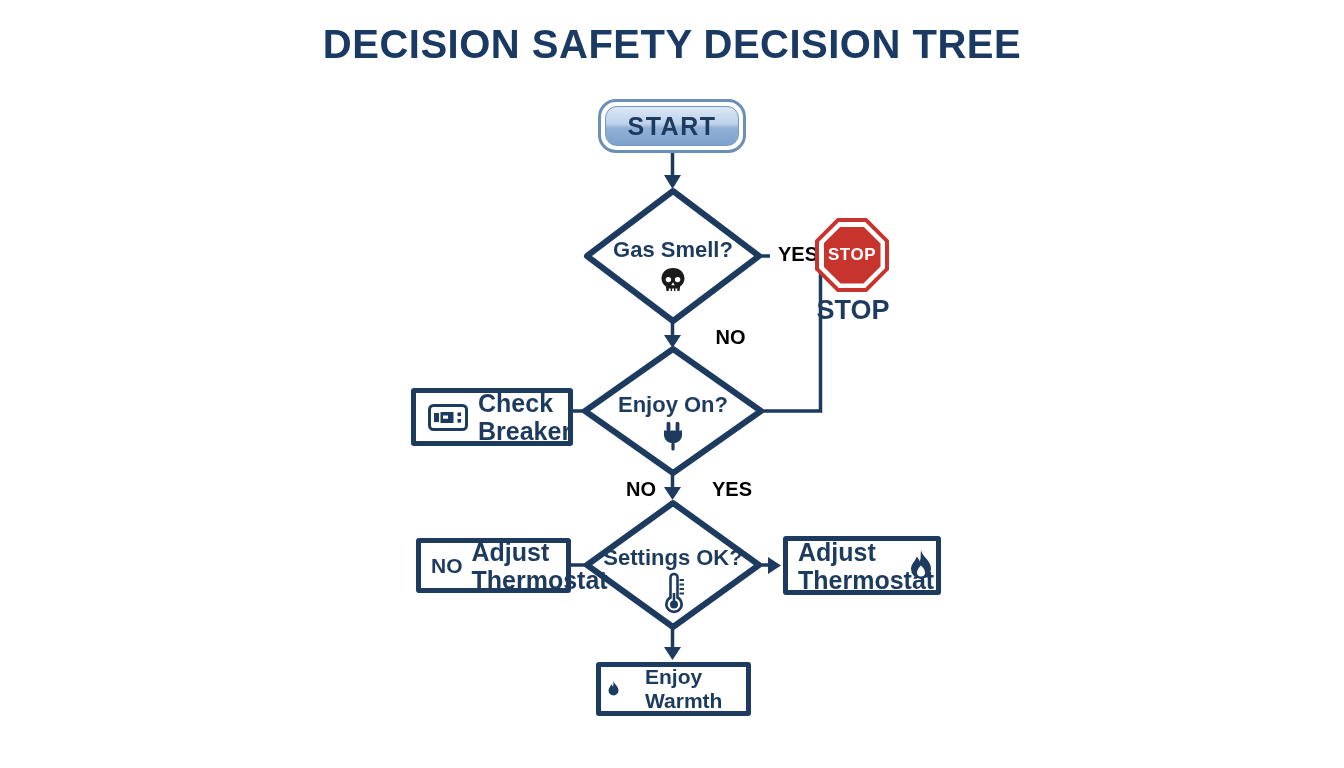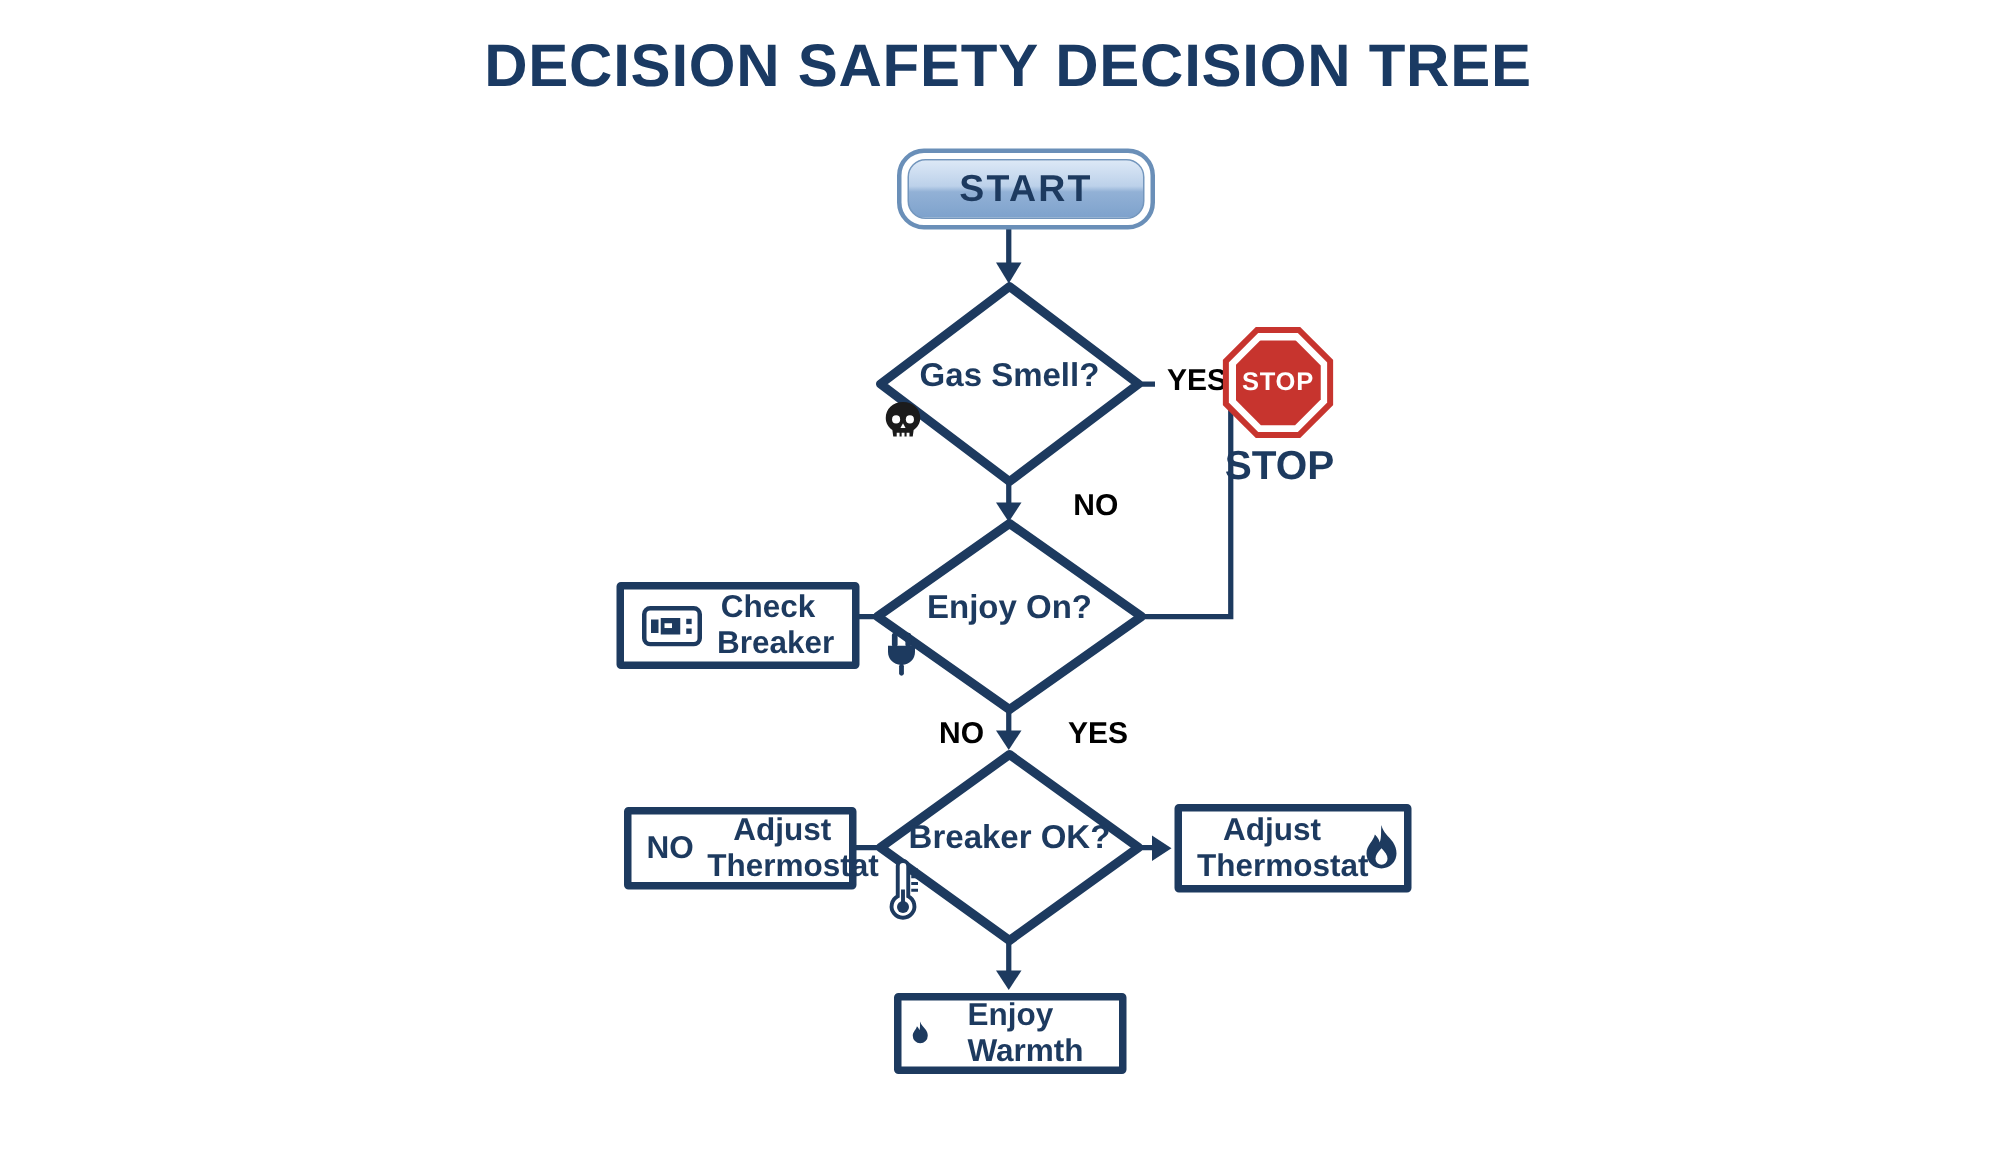--- a/index.html
+++ b/index.html
@@ -7,33 +7,33 @@
     width:1344px;height:768px;background:#ffffff;position:relative;overflow:hidden;
     font-family:"Liberation Sans", sans-serif;color:#1d3a5f;
   }
   .title{
     position:absolute;top:22px;left:0;width:100%;margin:0;text-align:center;
     font-size:40px;font-weight:800;color:#1a3a63;letter-spacing:0.5px;
   }
   svg.connectors{position:absolute;left:0;top:0;}
   
   .start-btn{
-    position:absolute;left:598px;top:99px;width:172px;height:54px;box-sizing:border-box;
+    position:absolute;left:598px;top:99px;width:148px;height:54px;box-sizing:border-box;
     border:3px solid #6a8fb8;border-radius:18px;background:#ffffff;padding:4px;
   }
   .start-inner{
     width:100%;height:100%;box-sizing:border-box;border-radius:12px;
     border:1px solid #7396bd;
     background:linear-gradient(180deg,#dce8f6 0%,#bcd1ea 45%,#92b1d6 55%,#7ea2cc 100%);
     display:flex;align-items:center;justify-content:center;
     font-size:25px;font-weight:800;color:#1d3a5f;letter-spacing:1.5px;
   }
   
   .d-label{
-    position:absolute;display:flex;flex-direction:column;
+    position:absolute;display:flex;flex-direction:column;align-items:center;
     font-weight:700;color:#1d3a5f;text-align:center;
   }
   .d-label .q{font-size:22px;line-height:1.1;}
   .lbl-gas{left:588px;top:238px;width:170px;}
   .lbl-power{left:586px;top:393px;width:174px;}
   .lbl-settings{left:588px;top:546px;width:170px;}
   
   .edge-label{
     position:absolute;font-size:20px;font-weight:800;color:#000000;text-align:center;
   }
@@ -55,21 +55,21 @@
   }
   
   .flow-box{
     position:absolute;box-sizing:border-box;background:#ffffff;border:5px solid #1d3a5f;
     border-radius:3px;display:flex;align-items:center;font-weight:700;color:#1d3a5f;
   }
   .box-breaker{left:411px;top:388px;width:162px;height:58px;padding-left:12px;gap:10px;}
   .box-no-adjust{left:416px;top:538px;width:155px;height:55px;padding-left:10px;gap:9px;}
   .box-adjust{left:783px;top:536px;width:158px;height:59px;padding-left:10px;gap:8px;}
   .box-warmth{left:596px;top:662px;width:155px;height:54px;padding-left:5px;gap:4px;}
-  .box-text{font-size:21px;line-height:1.12;text-align:center;}
+  .box-text{font-size:25px;line-height:1.12;}
   .w62{width:68px;}
   .w100{width:100px;}
   .no-prefix{font-size:21px;font-weight:800;}
   .warmth-text{font-size:21px;margin-left:20px;}
   .icon{flex:0 0 auto;display:inline-flex;}
 </style>
 </head>
 <body>
 
 <div>
@@ -154,21 +154,21 @@
       <rect x="29.5" y="8.5" width="3.6" height="3.6" fill="#1d3a5f"></rect>
       <rect x="29.5" y="15" width="3.6" height="3.6" fill="#1d3a5f"></rect>
     </svg>
     <span class="box-text w62">Check Breaker</span>
   </div>
 
   <span class="edge-label el-power-no">NO</span>
   <span class="edge-label el-power-yes">YES</span>
 
   <div class="d-label lbl-settings">
-    <span class="q">Breaker OK?</span>
+    <span class="q">Settings OK?</span>
     <svg class="icon" width="26" height="42" viewBox="0 0 26 42" style="margin-top:2px">
       <path d="M10.5 5.5 a3.5 3.5 0 0 1 7 0 v20 a7.6 7.6 0 1 1 -7 0 Z" fill="#ffffff" stroke="#1d3a5f" stroke-width="2.6"></path>
       <circle cx="14" cy="32.6" r="4" fill="#1d3a5f"></circle>
       <line x1="14" y1="21" x2="14" y2="32" stroke="#1d3a5f" stroke-width="2.6"></line>
       <g stroke="#1d3a5f" stroke-width="2">
         <line x1="19.5" y1="8" x2="24" y2="8"></line>
         <line x1="19.5" y1="12.5" x2="24" y2="12.5"></line>
         <line x1="19.5" y1="17" x2="24" y2="17"></line>
         <line x1="19.5" y1="21.5" x2="24" y2="21.5"></line>
       </g>

